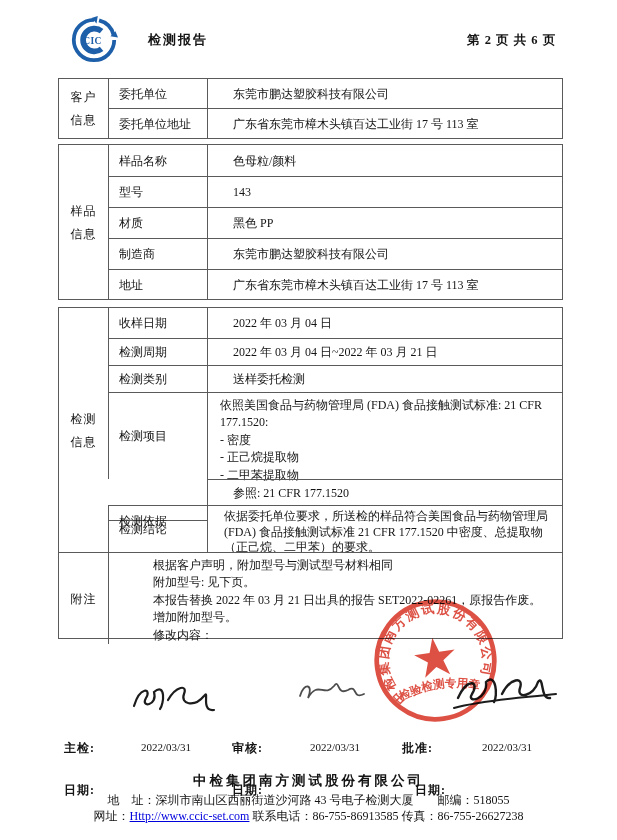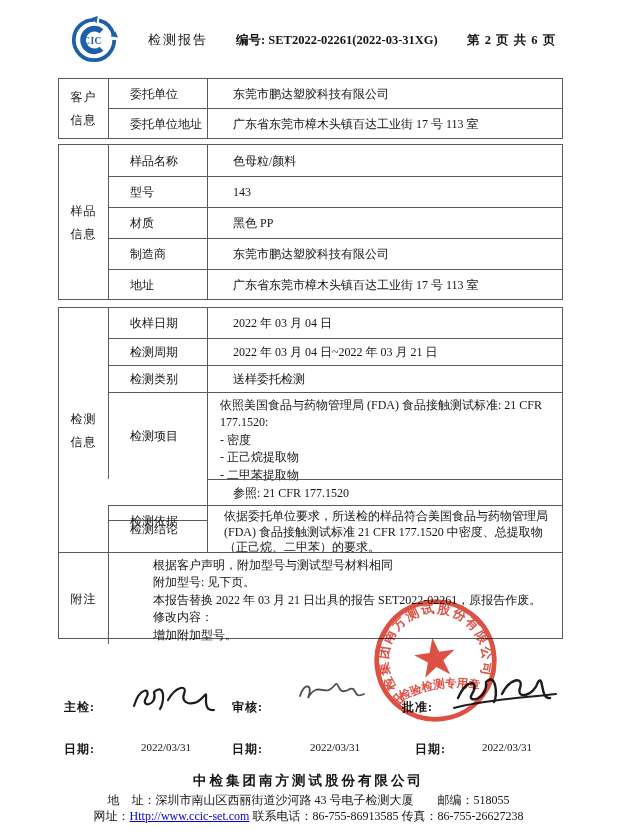--- a/index.html
+++ b/index.html
@@ -8,42 +8,42 @@
     position: relative;
     width: 617px;
     height: 840px;
     background: #ffffff;
     font-family: "Liberation Serif", "DejaVu Serif", serif;
     color: #141414;
     overflow: hidden;
   }
   
   .logo { position: absolute; left: 62px; top: 16px; width: 64px; height: 48px; }
-  .hdr-title { position: absolute; left: 148px; top: 31px; font-size: 13px; font-weight: normal; letter-spacing: 2px; }
+  .hdr-title { position: absolute; left: 148px; top: 31px; font-size: 13px; font-weight: bold; letter-spacing: 2px; }
   .hdr-no { position: absolute; left: 236px; top: 32px; font-size: 12.5px; font-weight: bold; }
   .hdr-page { position: absolute; left: 467px; top: 32px; font-size: 12.5px; font-weight: bold; letter-spacing: 1px; }
   
   .block { position: absolute; left: 58px; width: 505px; border: 1px solid #5a5a5a; }
   .grid { display: grid; width: 100%; height: 100%; grid-template-columns: 49px 99px 1fr; }
   .cell { font-size: 12px; line-height: 16px; }
   .gcell {
     grid-column: 1; display: flex; flex-direction: column;
     align-items: center; justify-content: center; gap: 7px;
     letter-spacing: 1px;
   }
-  .lcell { border-left: 1px solid #5a5a5a; display: flex; align-items: center; padding-left: 21px; }
+  .lcell { border-left: 1px solid #5a5a5a; display: flex; align-items: center; padding-left: 10px; }
   .vcell { border-left: 1px solid #5a5a5a; display: flex; align-items: center; padding-left: 25px; }
   .vcell-multi { border-left: 1px solid #5a5a5a; padding: 4px 10px 0 12px; display: block; }
   .vcell-multi div { line-height: 17.4px; }
   .vcell-wrap { border-left: 1px solid #5a5a5a; padding: 3px 8px 0 12px; display: block; line-height: 15.6px; }
   .bt { border-top: 1px solid #5a5a5a; }
   .notes-cell { border-left: 1px solid #5a5a5a; padding: 4px 10px 0 12px; }
   .notes-cell div { line-height: 17.4px; }
   
-  .sig-label { position: absolute; font-size: 12px; font-weight: bold; letter-spacing: 1px; }
+  .sig-label { position: absolute; font-size: 12px; font-weight: bold; letter-spacing: 1px; margin-top: 41px; }
   .sig-date-val { position: absolute; font-size: 11px; }
   .sig-svg { position: absolute; }
   
   .ft-company { position: absolute; left: 0; right: 0; top: 772px; text-align: center; font-size: 13.5px; font-weight: bold; letter-spacing: 3px; }
   .ft-line { position: absolute; left: 0; right: 0; text-align: center; font-size: 12px; }
   .ft-addr { top: 792px; }
   .ft-web { top: 808px; }
   .ft-link { color: #0000dd; text-decoration: underline; cursor: pointer; }
   
   .stamp {
@@ -61,24 +61,20 @@
     <path d="M 50 6 A 32 32 0 1 0 82 38" fill="none" stroke="#1d5fa9" stroke-width="6"></path>
     <path d="M 58 7 A 32 32 0 0 1 81 30" fill="none" stroke="#1d5fa9" stroke-width="6"></path>
     <path d="M 84 24 L 76 32 L 88 34 Z" fill="#1d5fa9"></path>
     <path d="M 46 3 L 54 12 L 56 0 Z" fill="#1d5fa9"></path>
 
     <path d="M 62 24 A 18 18 0 1 0 62 52" fill="none" stroke="#1d5fa9" stroke-width="9"></path>
     <text x="33" y="44" font-size="15" font-weight="bold" fill="#1d5fa9" font-family="Liberation Serif, DejaVu Serif, serif" letter-spacing="0.5">CIC</text>
   </svg>
 
   <div class="hdr-title">检测报告</div>
-  <div class="hdr-no">
-    <span>编号:</span>
-    <span>SET2022-02261(2022-03-31XG)</span>
-  </div>
   <div class="hdr-page">第 2 页 共 6 页</div>
 
   <div class="block" style="top:78px; height:61px;">
     <div class="grid" style="grid-template-rows: 29px 1fr;">
       <div class="cell gcell" style="grid-row:1/3;">
         <div>客户</div>
         <div>信息</div>
       </div>
       <div class="cell lcell" style="grid-row:1;">委托单位</div>
       <div class="cell vcell" style="grid-row:1;">东莞市鹏达塑胶科技有限公司</div>
@@ -131,22 +127,22 @@
       <div class="cell lcell bt" style="grid-row:6;">检测结论</div>
       <div class="cell vcell-wrap bt" style="grid-row:6;padding-left:16px;">依据委托单位要求，所送检的样品符合美国食品与药物管理局 (FDA) 食品接触测试标准 21 CFR 177.1520 中密度、总提取物（正己烷、二甲苯）的要求。</div>
 
       <div class="cell gcell bt" style="grid-row:7; grid-column:1;">
         <div>附注</div>
       </div>
       <div class="cell notes-cell bt" style="grid-row:7; grid-column:2/4;padding-left:44px;">
         <div>根据客户声明，附加型号与测试型号材料相同</div>
         <div>附加型号: 见下页。</div>
         <div>本报告替换 2022 年 03 月 21 日出具的报告 SET2022-02261，原报告作废。</div>
+        <div>增加附加型号。</div>
         <div>修改内容：</div>
-        <div>增加附加型号。</div>
       </div>
     </div>
   </div>
 
   <div class="sig-label" style="left:64px; top:699px;">主检:</div>
   <div class="sig-label" style="left:232px; top:699px;">审核:</div>
   <div class="sig-label" style="left:402px; top:699px;">批准:</div>
 
   <svg class="sig-svg" style="left:122px; top:676px;" width="100" height="46" viewBox="0 0 100 46" xmlns="http://www.w3.org/2000/svg">
     <path d="M12 30 C18 10, 30 12, 24 22 C18 32, 36 30, 32 16 C44 6, 42 28, 38 33" fill="none" stroke="#1c1c1c" stroke-width="2.2" stroke-linecap="round"></path>

